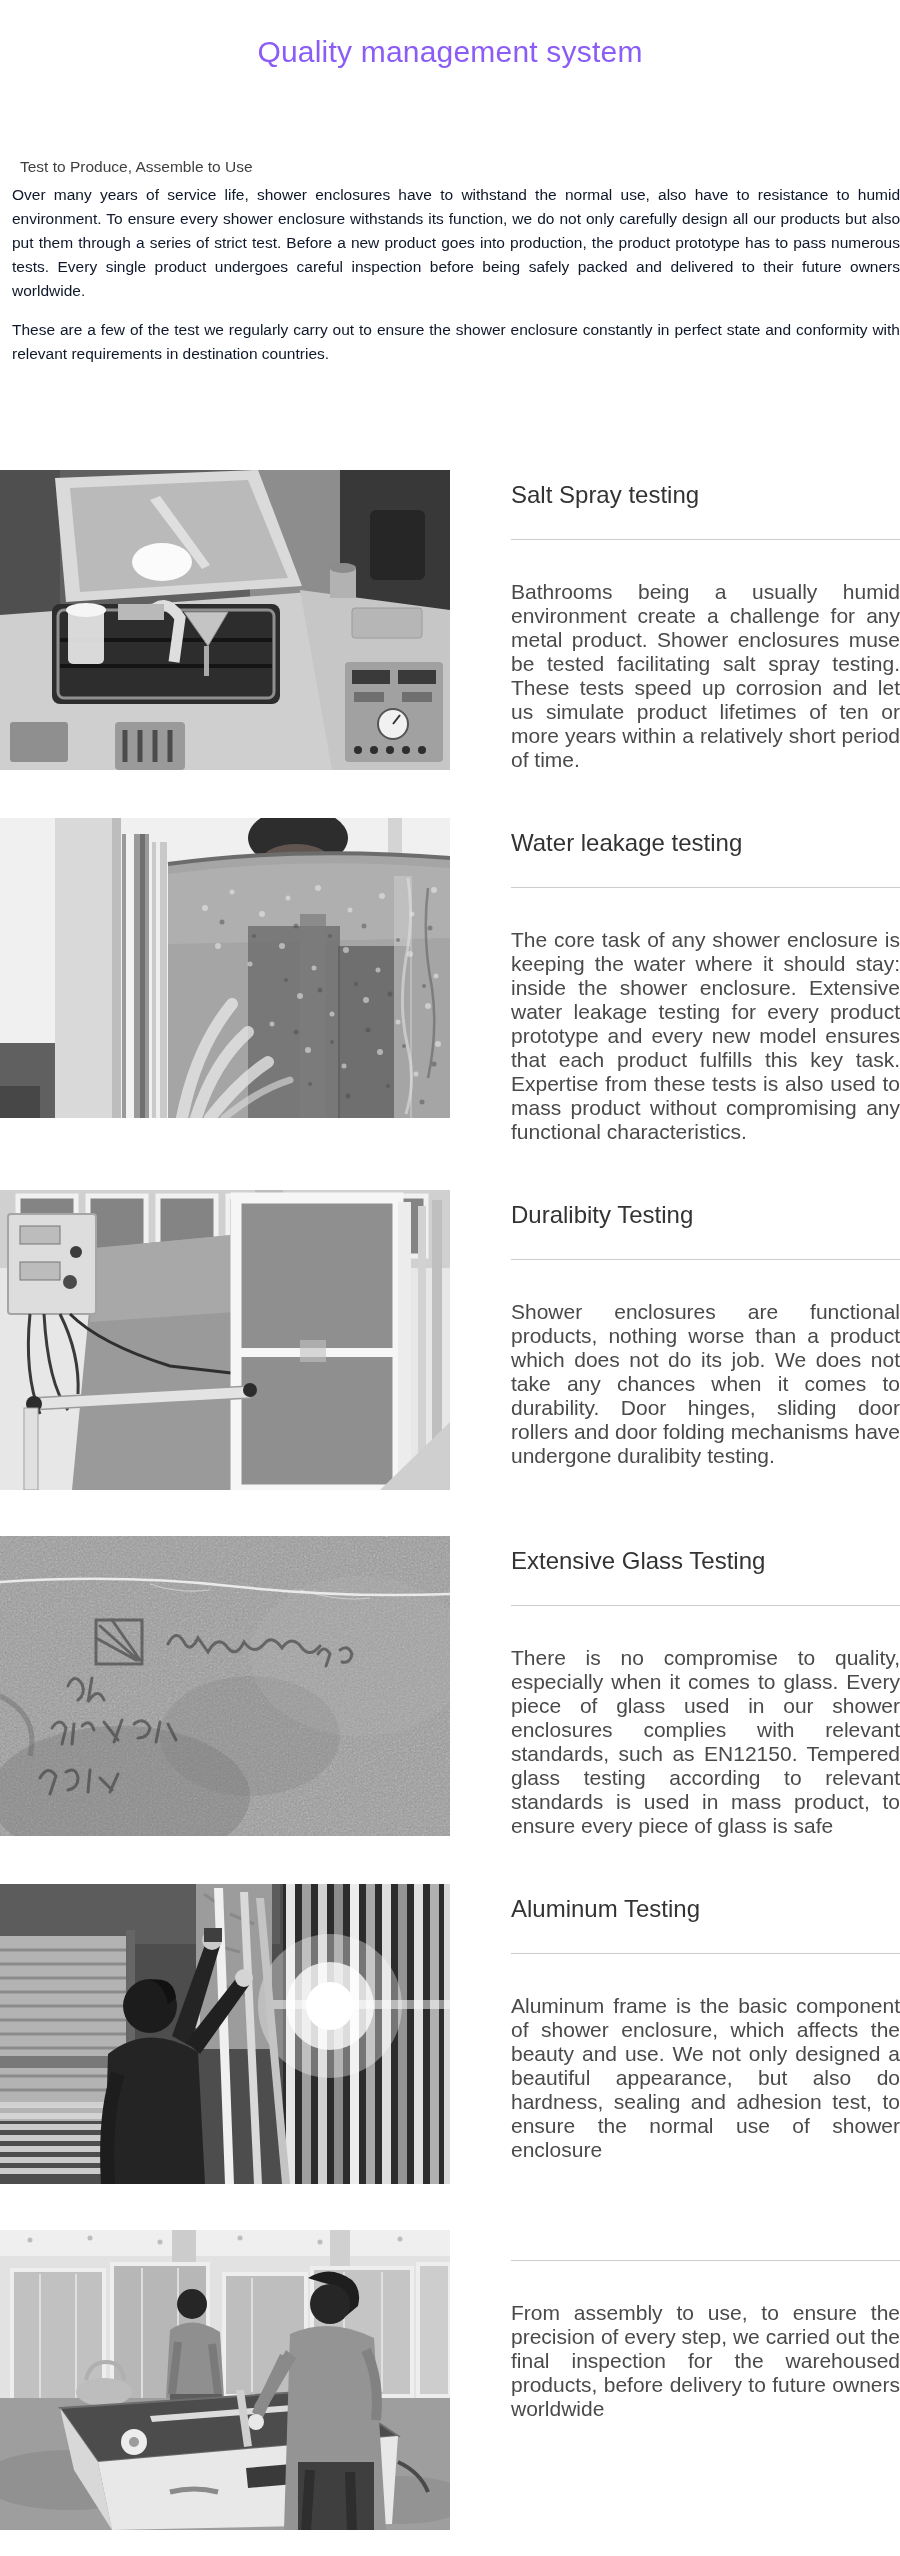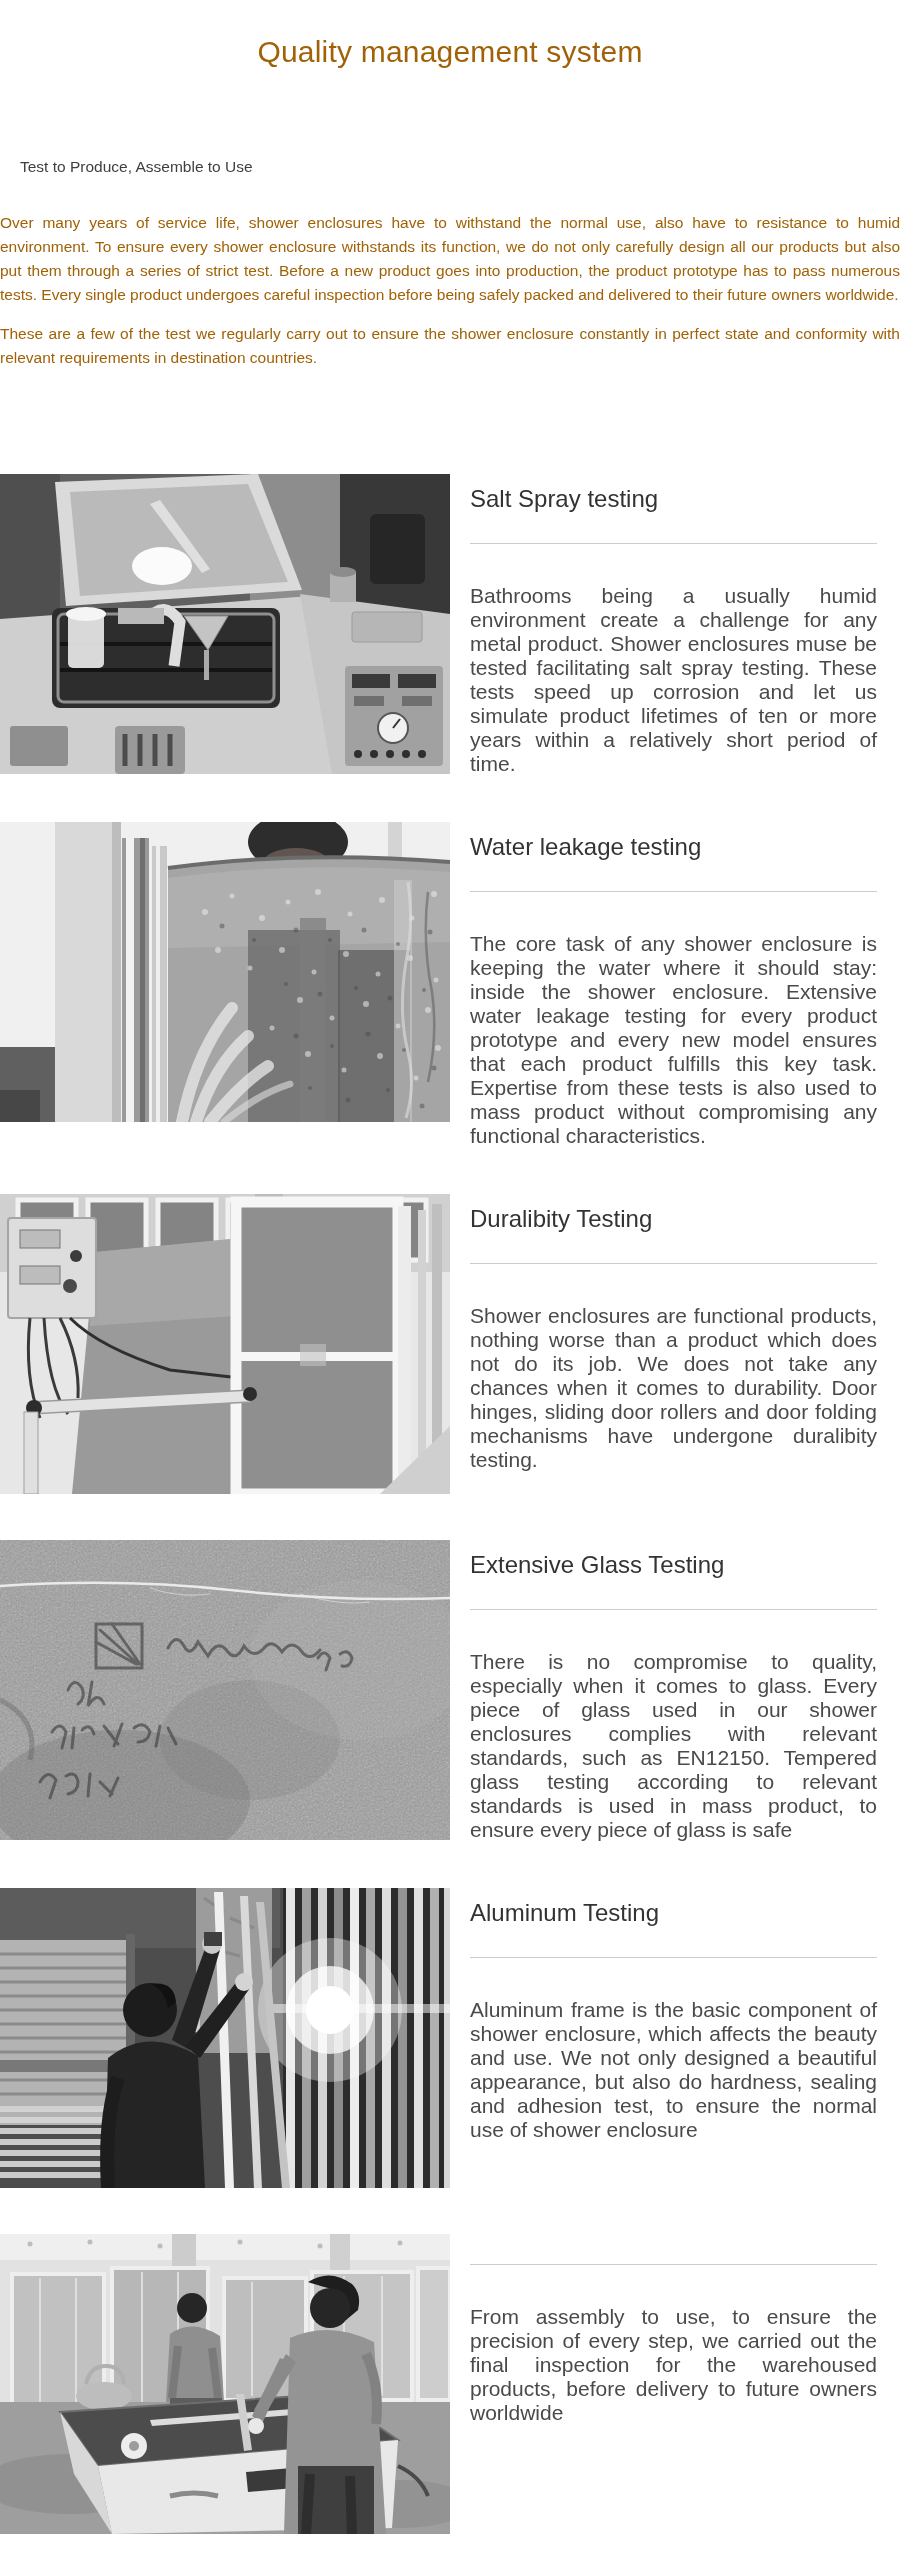--- a/index.html
+++ b/index.html
@@ -8,46 +8,47 @@
     font-family:"Liberation Sans", sans-serif;
     color:#454545;
     -webkit-font-smoothing:antialiased;
   }
   .page-title {
     margin:34px 0 0;
     text-align:center;
     font-size:30px;
     line-height:36px;
     font-weight:400;
-    color:#a16207;
+    color:#8b5cf6;
     letter-spacing:0.2px;
   }
   .tagline {
     margin:85px 0 0;
     font-size:15.5px;
     line-height:24px;
     color:#3f3f3f;
     padding-left:20px;
   }
   .intro p {
-    margin:32px 0 0;
+    margin:4px 0 0;
     font-size:15.5px;
     line-height:24px;
     text-align:justify;
-    color:#a16207;
+    color:#0f172a;
+    padding-left:12px;
   }
   .intro p + p { margin-top:15px; }
   .sections { margin-top:104px; }
   .section { display:flex; margin-bottom:46px; }
   .photo {
     width:450px; height:300px; flex:none;
     background:#bdbdbd; overflow:hidden;
   }
   .photo svg { display:block; }
-  .content { margin-left:20px; width:407px; }
+  .content { margin-left:61px; width:407px; }
   .content h2 {
     margin:10px 0 0;
     font-size:24px;
     line-height:29px;
     font-weight:400;
     color:#333333;
   }
   .rule {
     border:none;
     border-top:1px solid #cccccc;

